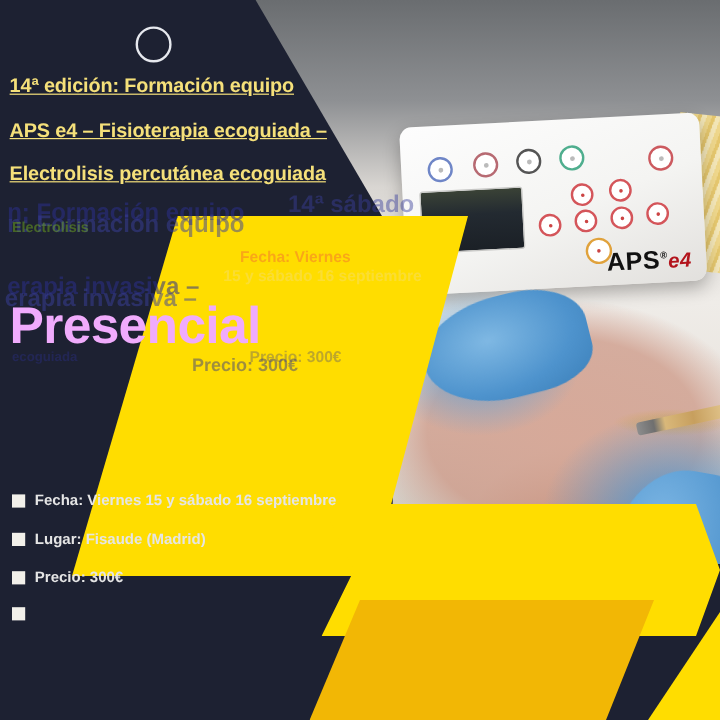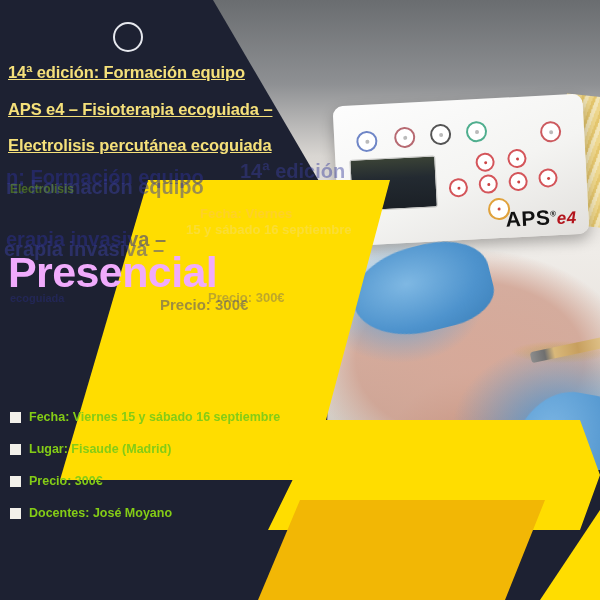--- a/index.html
+++ b/index.html
@@ -131,21 +131,21 @@
     color:#2b2f8a;
     opacity:.55;
     white-space:nowrap;
     pointer-events:none;
   }
   .g1{left:6px;top:166px;font-size:20px;}
   .g2{left:6px;top:176px;font-size:20px;color:#3a3f9c;opacity:.5;}
   .g3{left:240px;top:160px;font-size:20px;color:#3a3f9c;opacity:.45;}
   .g4{left:6px;top:228px;font-size:20px;}
   .g5{left:4px;top:238px;font-size:20px;color:#3a3f9c;opacity:.5;}
-  .g6{left:200px;top:206px;font-size:13px;color:#fdba74;opacity:.35;}
+  .g6{left:200px;top:206px;font-size:13px;color:#ef4444;opacity:.35;}
   .g7{left:186px;top:222px;font-size:13px;color:#f2dd96;opacity:.35;}
   .g8{left:208px;top:290px;font-size:13px;color:#2b2f8a;opacity:.3;}
   .g9{left:160px;top:296px;font-size:15px;color:#2b2f8a;opacity:.45;}
   .g10{left:10px;top:292px;font-size:11px;color:#2b2f8a;opacity:.4;}
   .g11{left:10px;top:182px;font-size:12px;color:#84cc16;opacity:.4;}
 
   
   .logo-circle{
     position:absolute;left:113px;top:22px;
     width:26px;height:26px;border-radius:50%;
@@ -174,21 +174,21 @@
   }
   .bitem{
     display:flex;align-items:center;
     margin-bottom:18px;
   }
   .bsq{
     width:11px;height:11px;flex:0 0 11px;
     background:#f2f0ea;margin-right:8px;
   }
   .btxt{
-    color:#84cc16;font-size:12.5px;font-weight:bold;white-space:nowrap;
+    color:#e5e5e5;font-size:12.5px;font-weight:bold;white-space:nowrap;
   }
 </style>
 </head>
 <body>
 
 <div id="poster">
 
   <div class="photo">
     <div class="cables"></div>
 
@@ -219,21 +219,21 @@
   <div class="navy"></div>
   <div class="navy-bottom"></div>
 
   <div class="chev-top"></div>
   <div class="chev-mid"></div>
   <div class="chev-low"></div>
   <div class="chev-right"></div>
 
   <div class="ghost g1">n: Formación equipo</div>
   <div class="ghost g2">n: Formación equipo</div>
-  <div class="ghost g3">14ª edición</div>
+  <div class="ghost g3">14ª sábado</div>
   <div class="ghost g4">erapia invasiva –</div>
   <div class="ghost g5">erapia invasiva –</div>
   <div class="ghost g6">Fecha:   Viernes</div>
   <div class="ghost g7">15 y sábado 16 septiembre</div>
   <div class="ghost g8">Precio: 300€</div>
   <div class="ghost g9">Precio: 300€</div>
   <div class="ghost g10">ecoguiada</div>
   <div class="ghost g11">Electrolisis</div>
 
   <div class="logo-circle"></div>
@@ -254,17 +254,16 @@
     <div class="bitem">
       <span class="bsq"></span>
       <span class="btxt">Lugar: Fisaude (Madrid)</span>
     </div>
     <div class="bitem">
       <span class="bsq"></span>
       <span class="btxt">Precio: 300€</span>
     </div>
     <div class="bitem">
       <span class="bsq"></span>
-      <span class="btxt">Docentes: José Moyano</span>
     </div>
   </div>
 
 </div>
 
 </body></html>

